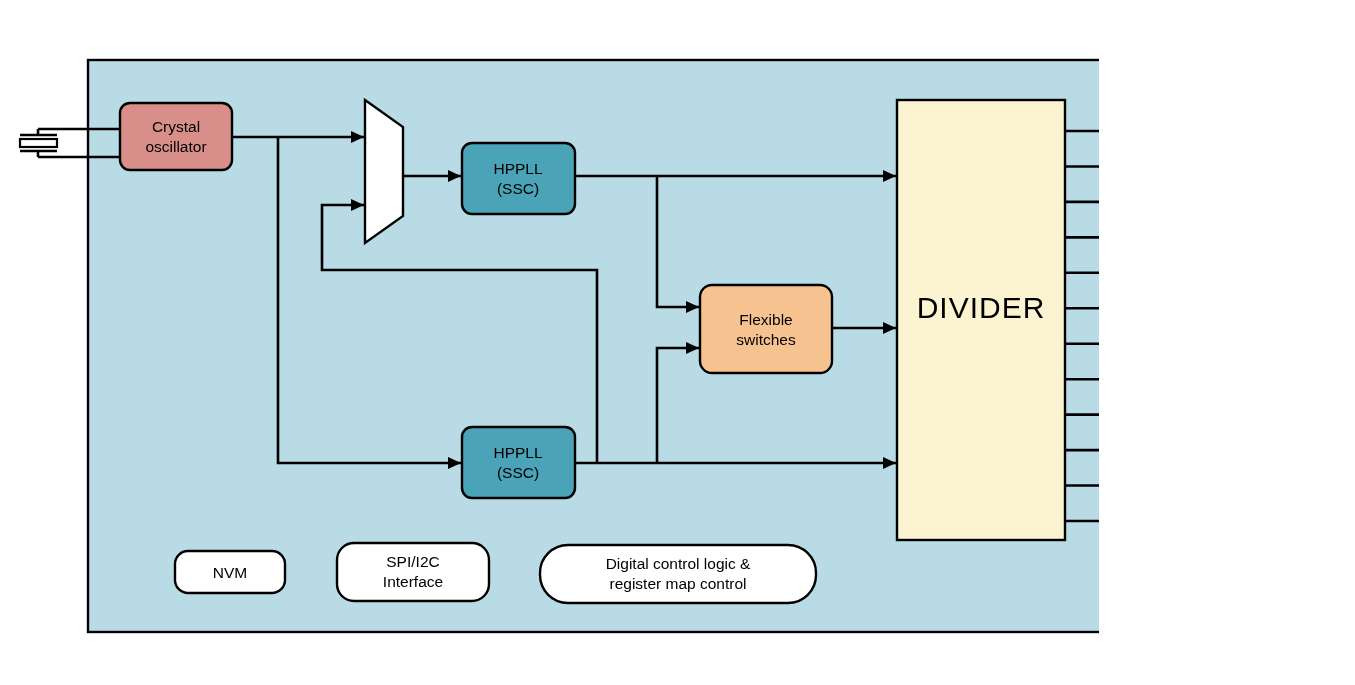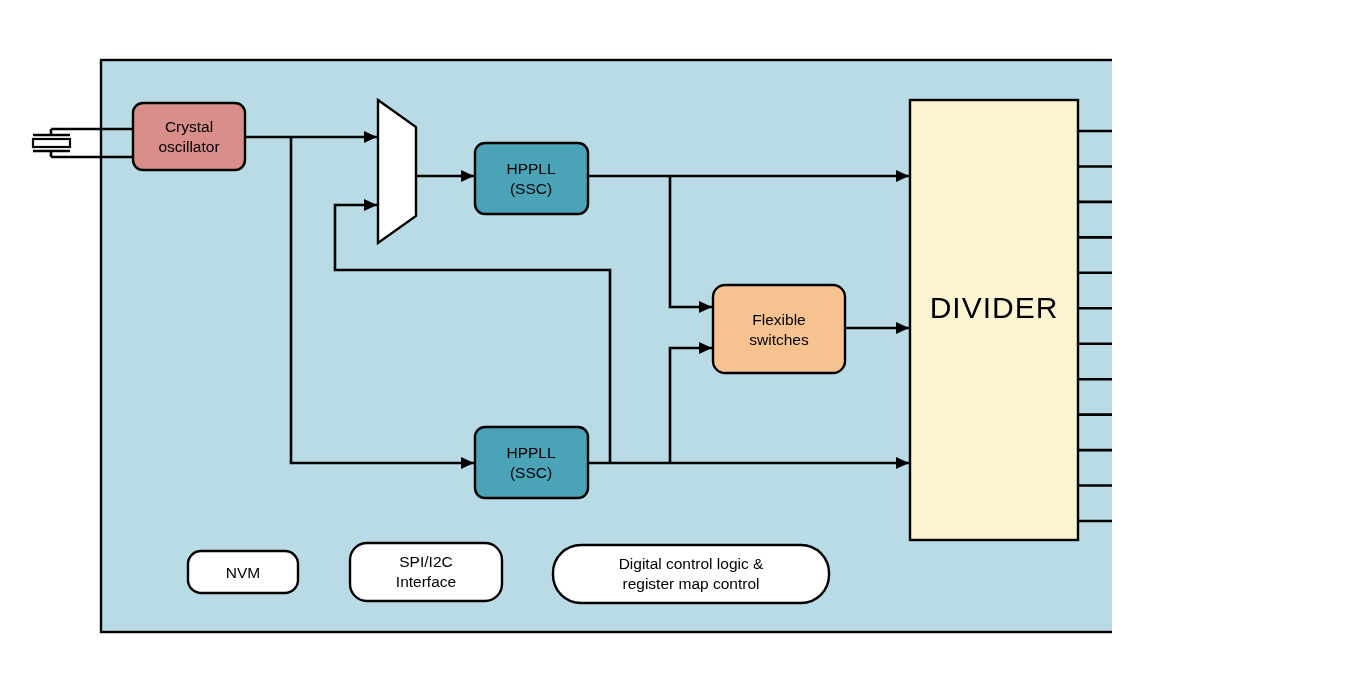--- a/index.html
+++ b/index.html
@@ -1,17 +1,17 @@
 <!DOCTYPE html>
 <html><head>
 <meta charset="utf-8">
 <title>Diagram</title>
 <style>
   html,body{margin:0;padding:0;background:#ffffff;}
-  .stage{position:relative;width:1099px;height:685px;background:#ffffff;overflow:hidden;margin-left:13px;}
+  .stage{position:relative;width:1099px;height:685px;background:#ffffff;overflow:hidden;}
   svg{position:absolute;left:0;top:0;}
   .wire{stroke:#000;stroke-width:2.6;fill:none;}
   .arrow{marker-end:url(#arrowhead);}
   .block{stroke:#000;stroke-width:2.4;}
   .white-block{fill:#ffffff;stroke:#000;stroke-width:2.4;}
   .buffer-triangle{fill:#ffffff;stroke:#000;stroke-width:2.2;stroke-linejoin:miter;}
   text{font-family:"Liberation Sans","DejaVu Sans",sans-serif;fill:#000;}
   .label{font-size:15.5px;text-anchor:middle;}
   .divider-label{font-size:30px;text-anchor:middle;letter-spacing:1px;}
 </style>

